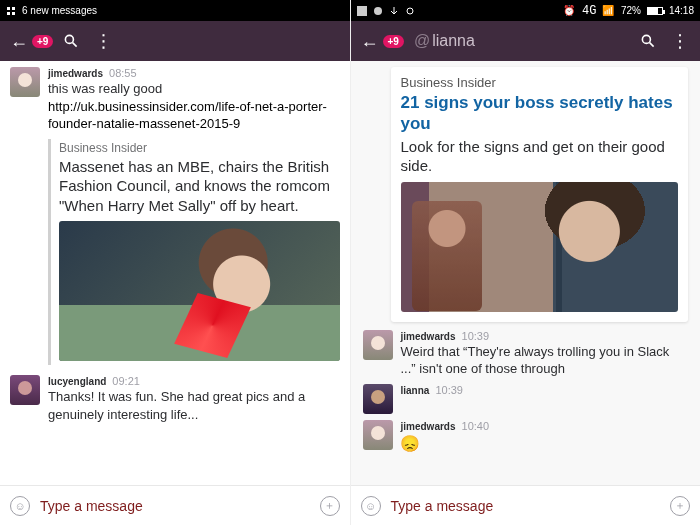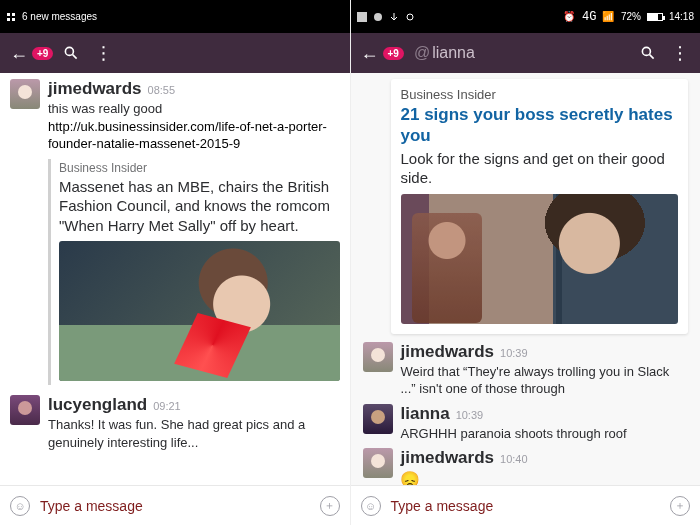--- a/index.html
+++ b/index.html
@@ -8,21 +8,21 @@
     background: #fff;
     width: 700px; height: 525px;
     display: flex;
     overflow: hidden;
     font-size: 13px;
     color: #2c2d30;
   }
   .phone { flex: 1; display: flex; flex-direction: column; position: relative; }
   .phone + .phone { border-left: 1px solid #eee; }
   .statusbar {
-    background: #000; color: #fff; height: 33px;
+    background: #000; color: #fff; height: 21px;
     display: flex; align-items: center; font-size: 10px; padding: 0 6px;
     justify-content: space-between;
   }
   .statusbar .sb-left, .statusbar .sb-right { display: flex; align-items: center; gap: 6px; }
   .sb-icon { width:10px; height:10px; display:inline-block; }
   .headerbar {
     background: #3f2b3e;
     color: #e8e0e7;
     height: 40px;
     display: flex; align-items: center;
@@ -43,21 +43,21 @@
   .msg { display:flex; gap:8px; margin-bottom:10px; }
   .avatar { width:30px; height:30px; border-radius:3px; flex:none; background:#554; position:relative; overflow:hidden;}
   .av-w{background:linear-gradient(#b9a,#887);} 
   .av-w::after{content:"";position:absolute;left:8px;top:6px;width:14px;height:14px;border-radius:50%;background:#f4e3d8;}
   .av-p{background:linear-gradient(#7a4a7a,#4a2a4a);} 
   .av-p::after{content:"";position:absolute;left:8px;top:6px;width:14px;height:14px;border-radius:50%;background:#c99;}
   .av-d{background:linear-gradient(#5a4a6a,#2a1a3a);} 
   .av-d::after{content:"";position:absolute;left:8px;top:6px;width:14px;height:14px;border-radius:50%;background:#c8a080;}
   .msg-body { flex:1; min-width:0; }
   .msg-head { display:flex; align-items:baseline; gap:6px; margin-bottom:1px;}
-  .username { font-weight:700; font-size:17px; }
+  .username { font-weight:700; font-size:10px; }
   .timestamp { color:#9e9ea6; font-size:11px; }
   .text { font-size:13px; line-height:1.35; color:#2c2d30; word-wrap:break-word; }
   .link { color:#000000; }
   .attachment {
     border-left: 3px solid #d0d0d0;
     margin-top:6px; padding: 2px 0 4px 8px;
   }
   .att-site { color:#717274; font-size:12px; margin-bottom:2px; }
   .att-title { color:#1264a3; font-weight:700; font-size:17px; line-height:1.25; margin-bottom:2px;}
   .att-desc { font-size:15px; line-height:1.3; color:#2c2d30; margin-bottom:6px;}
@@ -237,21 +237,20 @@
         <div class="text">Weird that “They're always trolling you in Slack ...” isn't one of those through</div>
       </div>
     </div>
     <div class="msg">
       <div class="avatar av-d"></div>
       <div class="msg-body">
         <div class="msg-head">
             <span class="username">lianna</span>
             <span class="timestamp">10:39</span>
           </div>
-        <div class="text">ARGHHH paranoia shoots through roof</div>
       </div>
     </div>
     <div class="msg">
       <div class="avatar av-w"></div>
       <div class="msg-body">
         <div class="msg-head">
             <span class="username">jimedwards</span>
             <span class="timestamp">10:40</span>
           </div>
         <div class="text emoji-only">😞</div>

